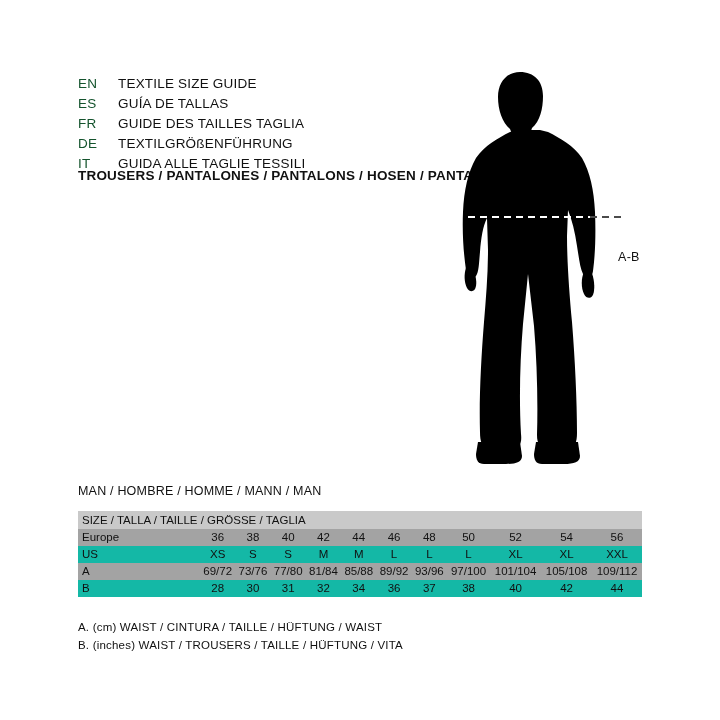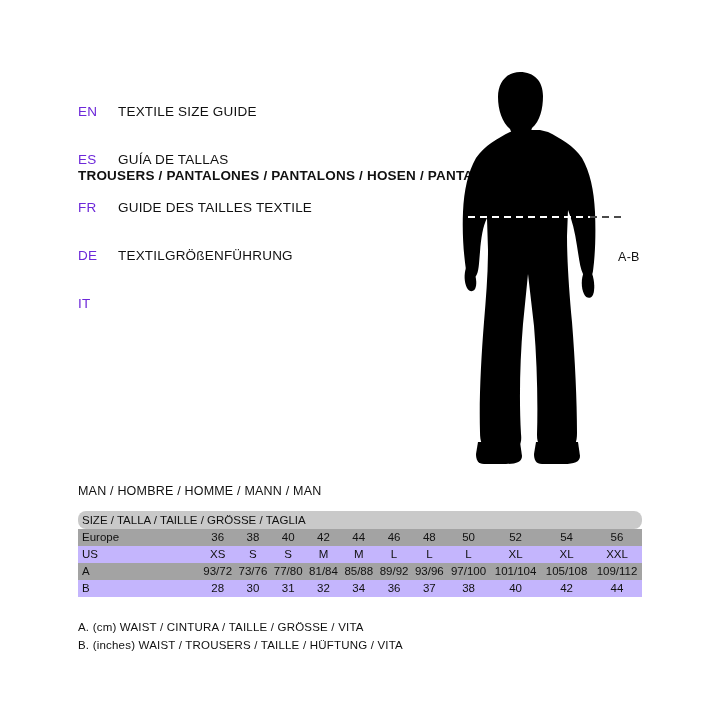--- a/index.html
+++ b/index.html
@@ -26,22 +26,21 @@
   .lang-row {
     display: flex;
     align-items: baseline;
     line-height: 20px;
     font-size: 13.5px;
     letter-spacing: 0.2px;
   }
   .lang-code {
     width: 40px;
     flex: 0 0 40px;
-    color: #6d28d9;
-    margin-top: 28px;
+    color: #14532d;
   }
   .lang-text {
     color: #111;
     white-space: nowrap;
   }
 
   .category-title {
     position: absolute;
     left: 78px;
     top: 168px;
@@ -103,27 +102,26 @@
   table.size-table td.label {
     text-align: left;
     padding-left: 4px;
     width: 118px;
   }
   tr.header-row td {
     background: #c9c9c9;
     font-weight: normal;
     height: 18px;
     line-height: 18px;
-    border-radius: 8px;
   }
   tr.shade td {
     background: #a3a3a3;
   }
   tr.plain td {
-    background: #c4b5fd;
+    background: #14b8a6;
     margin-top: 10px;
   }
 
   
   .footnotes {
     position: absolute;
     left: 78px;
     top: 618px;
     font-size: 11.5px;
     line-height: 18px;
@@ -141,28 +139,29 @@
   <div class="lang-row">
     <span class="lang-code">EN</span>
     <span class="lang-text">TEXTILE SIZE GUIDE</span>
   </div>
   <div class="lang-row">
     <span class="lang-code">ES</span>
     <span class="lang-text">GUÍA DE TALLAS</span>
   </div>
   <div class="lang-row">
     <span class="lang-code">FR</span>
-    <span class="lang-text">GUIDE DES TAILLES TEXTILE</span>
+    <span class="lang-text">GUIDE DES TAILLES TAGLIA</span>
   </div>
   <div class="lang-row">
     <span class="lang-code">DE</span>
     <span class="lang-text">TEXTILGRÖßENFÜHRUNG</span>
   </div>
   <div class="lang-row">
     <span class="lang-code">IT</span>
+    <span class="lang-text">GUIDA ALLE TAGLIE TESSILI</span>
   </div>
 </div>
 
 <div class="category-title">TROUSERS / PANTALONES / PANTALONS / HOSEN / PANTALONI</div>
 
 <div class="figure-wrap">
   <svg width="230" height="410" viewBox="0 0 230 410" xmlns="http://www.w3.org/2000/svg">
     <g fill="#000000">
 
       <path d="M70 12 C57 12 48 22 48 37 C48 50 52 62 60 69 L62 74 L80 74 L82 68 C90 61 93 49 93 36 C93 21 84 12 70 12 Z"></path>
@@ -242,21 +241,21 @@
       <td>M</td>
       <td>L</td>
       <td>L</td>
       <td>L</td>
       <td>XL</td>
       <td>XL</td>
       <td>XXL</td>
     </tr>
     <tr class="shade">
       <td class="label">A</td>
-      <td>93/72</td>
+      <td>69/72</td>
       <td>73/76</td>
       <td>77/80</td>
       <td>81/84</td>
       <td>85/88</td>
       <td>89/92</td>
       <td>93/96</td>
       <td>97/100</td>
       <td>101/104</td>
       <td>105/108</td>
       <td>109/112</td>
@@ -272,15 +271,15 @@
       <td>37</td>
       <td>38</td>
       <td>40</td>
       <td>42</td>
       <td>44</td>
     </tr>
   </tbody>
 </table>
 
 <div class="footnotes">
-  <div>A. (cm) WAIST / CINTURA / TAILLE / GRÖSSE / VITA</div>
+  <div>A. (cm) WAIST / CINTURA / TAILLE / HÜFTUNG / WAIST</div>
   <div>B. (inches) WAIST / TROUSERS / TAILLE / HÜFTUNG / VITA</div>
 </div>
 
 </body></html>

